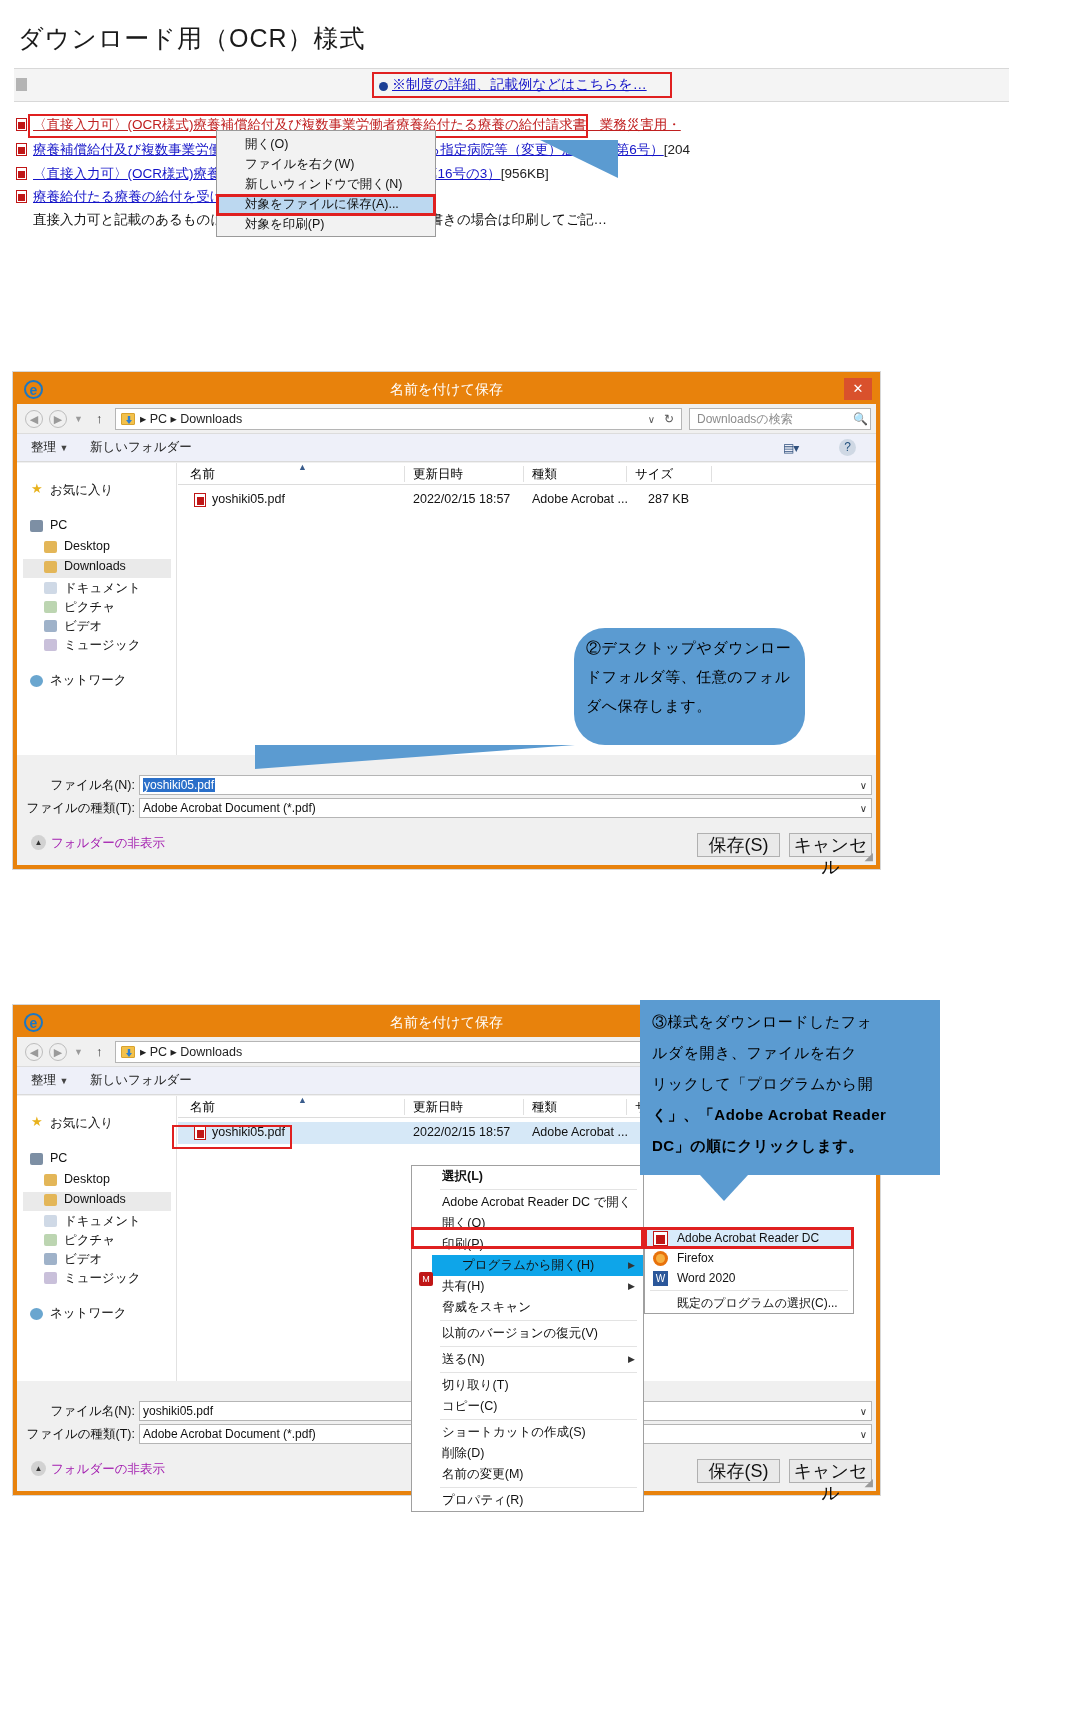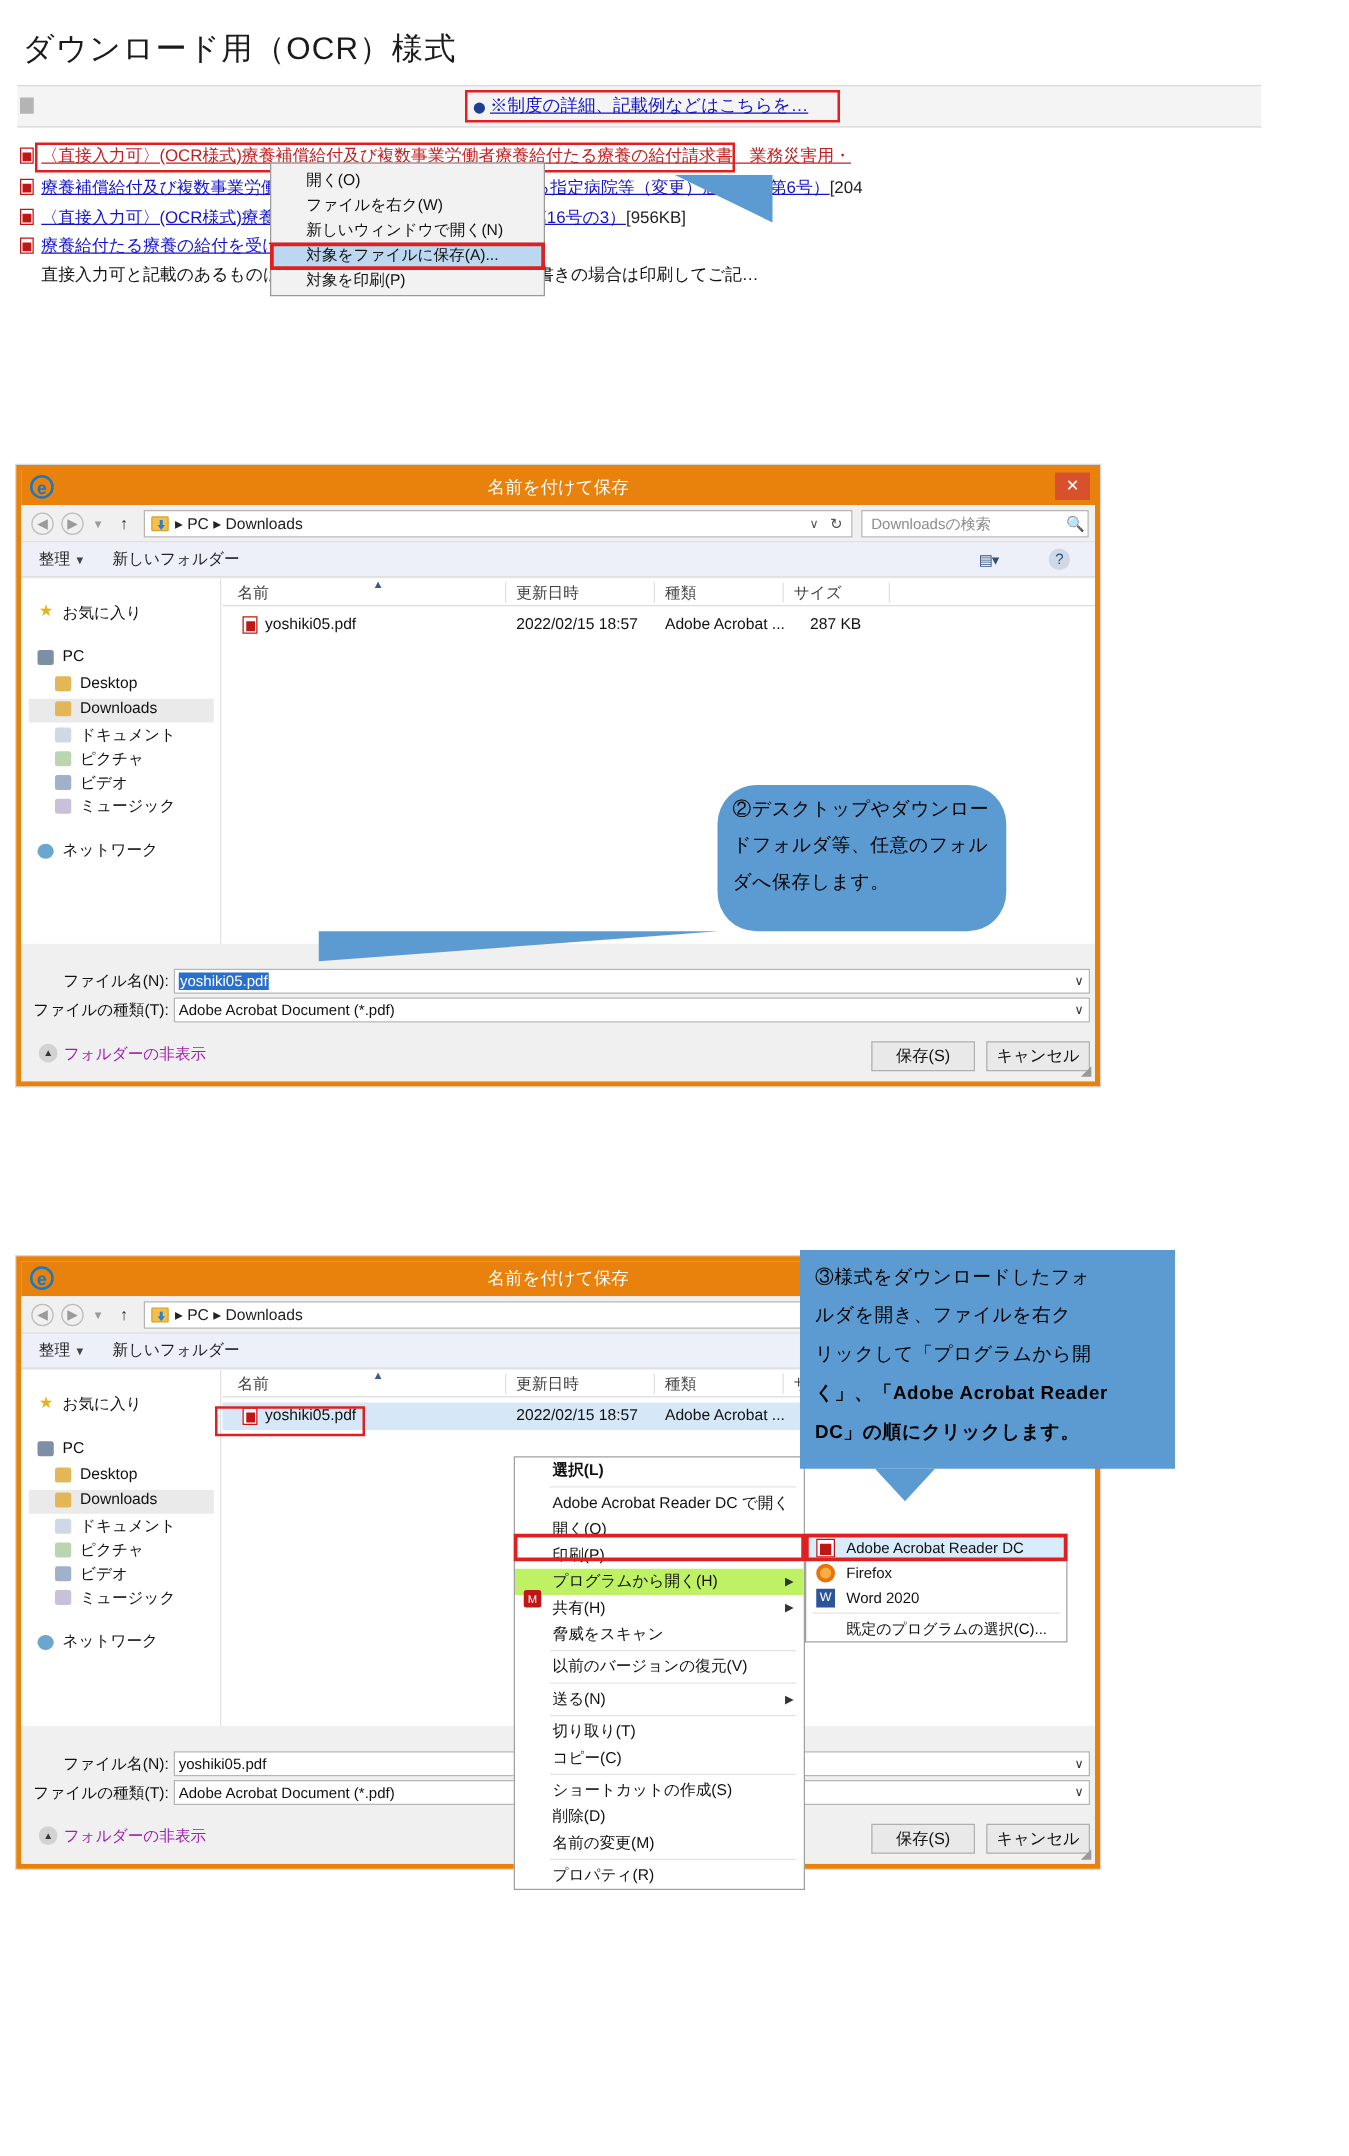--- a/index.html
+++ b/index.html
@@ -146,37 +146,37 @@
   .nav-pane { position:absolute; left:0; top:0; bottom:0; width:160px; background:#fff;
               border-right:1px solid #e2e2e2; font-size:12.5px; }
   .np-item { position:absolute; white-space:nowrap; color:#111; }
   .np-item.sel { background:#eaeaea; }
   .np-star { position:absolute; font-size:13px; color:#e8b21d; }
   .ico-sq { position:absolute; width:13px; height:12px; border-radius:2px; }
 
   .list-pane { position:absolute; left:161px; right:0; top:0; bottom:0; background:#fff; }
   .lp-head { position:absolute; left:0; right:0; top:0; height:22px;
              border-bottom:1px solid #dcdcdc; background:#fff; }
-  .lp-col { position:absolute; top:3px; font-size:12.5px; color:#404040; }
+  .lp-col { position:absolute; top:3px; font-size:12.5px; color:#000000; }
   .lp-div { position:absolute; top:3px; width:1px; height:16px; background:#e0e0e0; }
   .sort-caret { position:absolute; top:-1px; font-size:9px; color:#3a5c8c; }
   .lp-row { position:absolute; left:0; right:0; height:22px; font-size:12.5px; color:#111; }
   .lp-row.sel { background:#d6e8f7; }
   .lp-cell { position:absolute; top:3px; white-space:nowrap; }
   .pdf-ico2 { position:absolute; width:12px; height:14px; background:#fff; border:1px solid #c01616; }
   .pdf-ico2:after { content:""; position:absolute; left:1.5px; top:3px; width:7px; height:8px; background:#c01616;}
 
   .foot { position:absolute; left:0; right:0; bottom:0; background:#f0f0f0; }
   .f-label { position:absolute; font-size:12.5px; color:#111; text-align:right; }
   .f-input { position:absolute; height:20px; background:#fff; border:1px solid #b5b5b5;
              font-size:12px; line-height:19px; padding-left:3px; color:#111; }
   .f-input .hl { background:#2a6fc9; color:#fff; padding:0 1px; }
   .f-dd { position:absolute; right:4px; top:0; font-size:10px; color:#333; line-height:19px;}
   .btn { position:absolute; height:24px; background:#e9e9e9; border:1px solid #b0b0b0;
-         font-size:13px; text-align:center; line-height:22px; color:#111; }
+         font-size:18px; text-align:center; line-height:22px; color:#111; }
   .hide-folders { position:absolute; font-size:12.5px; color:#a21caf; }
   .hf-circ { position:absolute; width:15px; height:15px; border-radius:50%; background:#d2d2d2;
              color:#333; font-size:8px; text-align:center; line-height:15px; }
   .resize-grip { position:absolute; right:3px; bottom:2px; font-size:11px; color:#9a9a9a; }
 
   
   #callout2 { left:574px; top:628px; width:231px; height:117px;border-radius:31px; }
   #callout2-tail {
     position:absolute; left:255px; top:745px; width:0; height:0;
     border-top:0 solid transparent;
@@ -193,21 +193,21 @@
     border-left:24px solid transparent; border-right:24px solid transparent;
     border-top:26px solid #5b9bd1;
   }
   .c3-b { font-weight:bold; }
 
   
   .ctx3 { position:absolute; left:411px; top:1165px; width:233px;
           background:#fff; border:1px solid #a0a0a0; font-size:12.5px; color:#111; }
   .ctx3 .mi { height:21px; line-height:21px; padding-left:30px; position:relative; white-space:nowrap;}
   .ctx3 .mi.bold { font-weight:bold; }
-  .ctx3 .mi.sel { background:#bef264; }
+  .ctx3 .mi.sel { background:#0ea5e9;margin-left:20px; }
   .ctx3 .sepline { height:1px; background:#e3e3e3; margin:2px 6px 2px 28px; }
   .ctx3 .arrow { position:absolute; right:8px; top:0; font-size:9px; color:#333; }
   .ctx3-selbox { position:absolute; left:411px; top:1227px; width:233px; height:22px;
                  border:3px solid #e02020; }
   .mcafee { position:absolute; left:419px; top:1272px; width:14px; height:14px;
             background:#c01616; color:#fff; font-size:9px; text-align:center; line-height:14px;
             border-radius:2px;}
 
   .submenu { position:absolute; left:644px; top:1227px; width:210px;
              background:#fff; border:1px solid #a0a0a0; font-size:12px; color:#111; }

